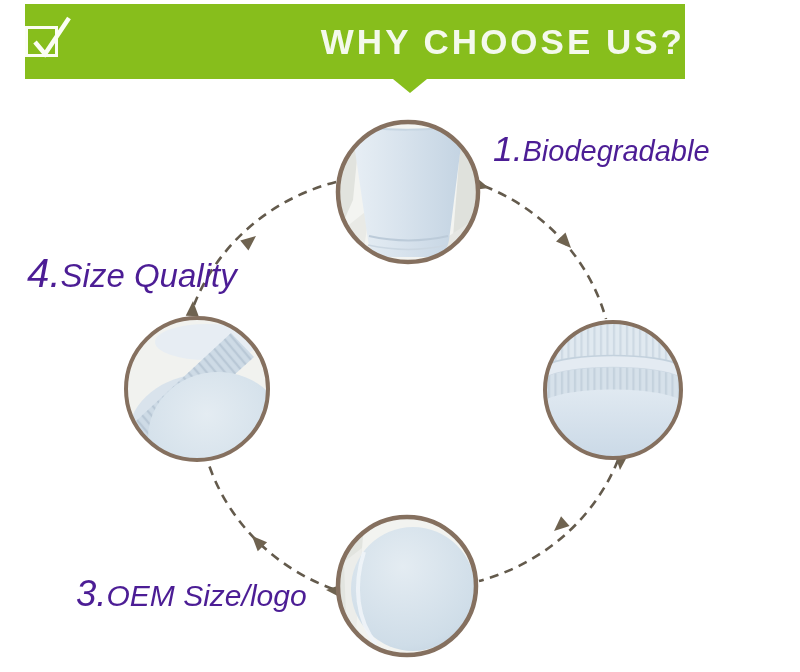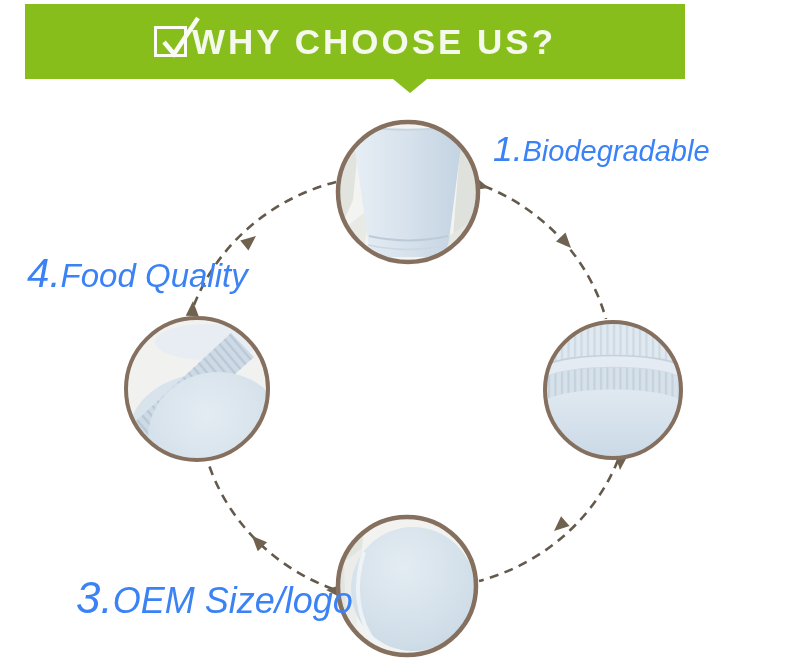--- a/index.html
+++ b/index.html
@@ -13,21 +13,21 @@
   }
 
   
   .banner {
     position: absolute;
     left: 25px; top: 4px;
     width: 660px; height: 75px;
     background: #87BE1C;
     display: flex;
     align-items: center;
-    justify-content: center;
+    justify-content: space-between;
     gap: 5px;
   }
   .banner-tail {
     position: absolute;
     left: 368px; top: 75px;
     width: 0; height: 0;
     border-left: 17px solid transparent;
     border-right: 17px solid transparent;
     border-top: 14px solid #87BE1C;
   }
@@ -61,35 +61,35 @@
   
   .diagram {
     position: absolute;
     left: 0; top: 0;
     width: 800px; height: 672px;
   }
 
   
   .lbl {
     position: absolute;
-    color: #3b82f6;
+    color: #4c1d95;
     font-style: italic;
     white-space: nowrap;
   }
   .lbl .num { font-size: 1.22em; }
   .lbl1 { left: 493px; top: 129px; font-size: 29px; }
   .lbl2 {
     left: 536px; top: 456px;
     width: 230px;
     font-size: 32px;
     line-height: 36px;
     text-align: center;
     white-space: normal;
   }
-  .lbl3 { left: 76px;  top: 573px; font-size: 36px; }
+  .lbl3 { left: 76px;  top: 573px; font-size: 30px; }
   .lbl4 { left: 27px;  top: 251px; font-size: 33px; }
 </style>
 </head>
 <body>
 
 <div class="stage">
 
   <header class="banner">
     <span class="checkbox">
       <svg viewBox="0 0 44 46" aria-hidden="true">
@@ -211,16 +211,16 @@
   <div class="lbl lbl1">
     <span class="num">1.</span><span>Biodegradable</span>
   </div>
 
 
   <div class="lbl lbl3">
     <span class="num">3.</span><span>OEM Size/logo</span>
   </div>
 
   <div class="lbl lbl4">
-    <span class="num">4.</span><span>Food Quality</span>
+    <span class="num">4.</span><span>Size Quality</span>
   </div>
 
 </div>
 
 </body></html>

